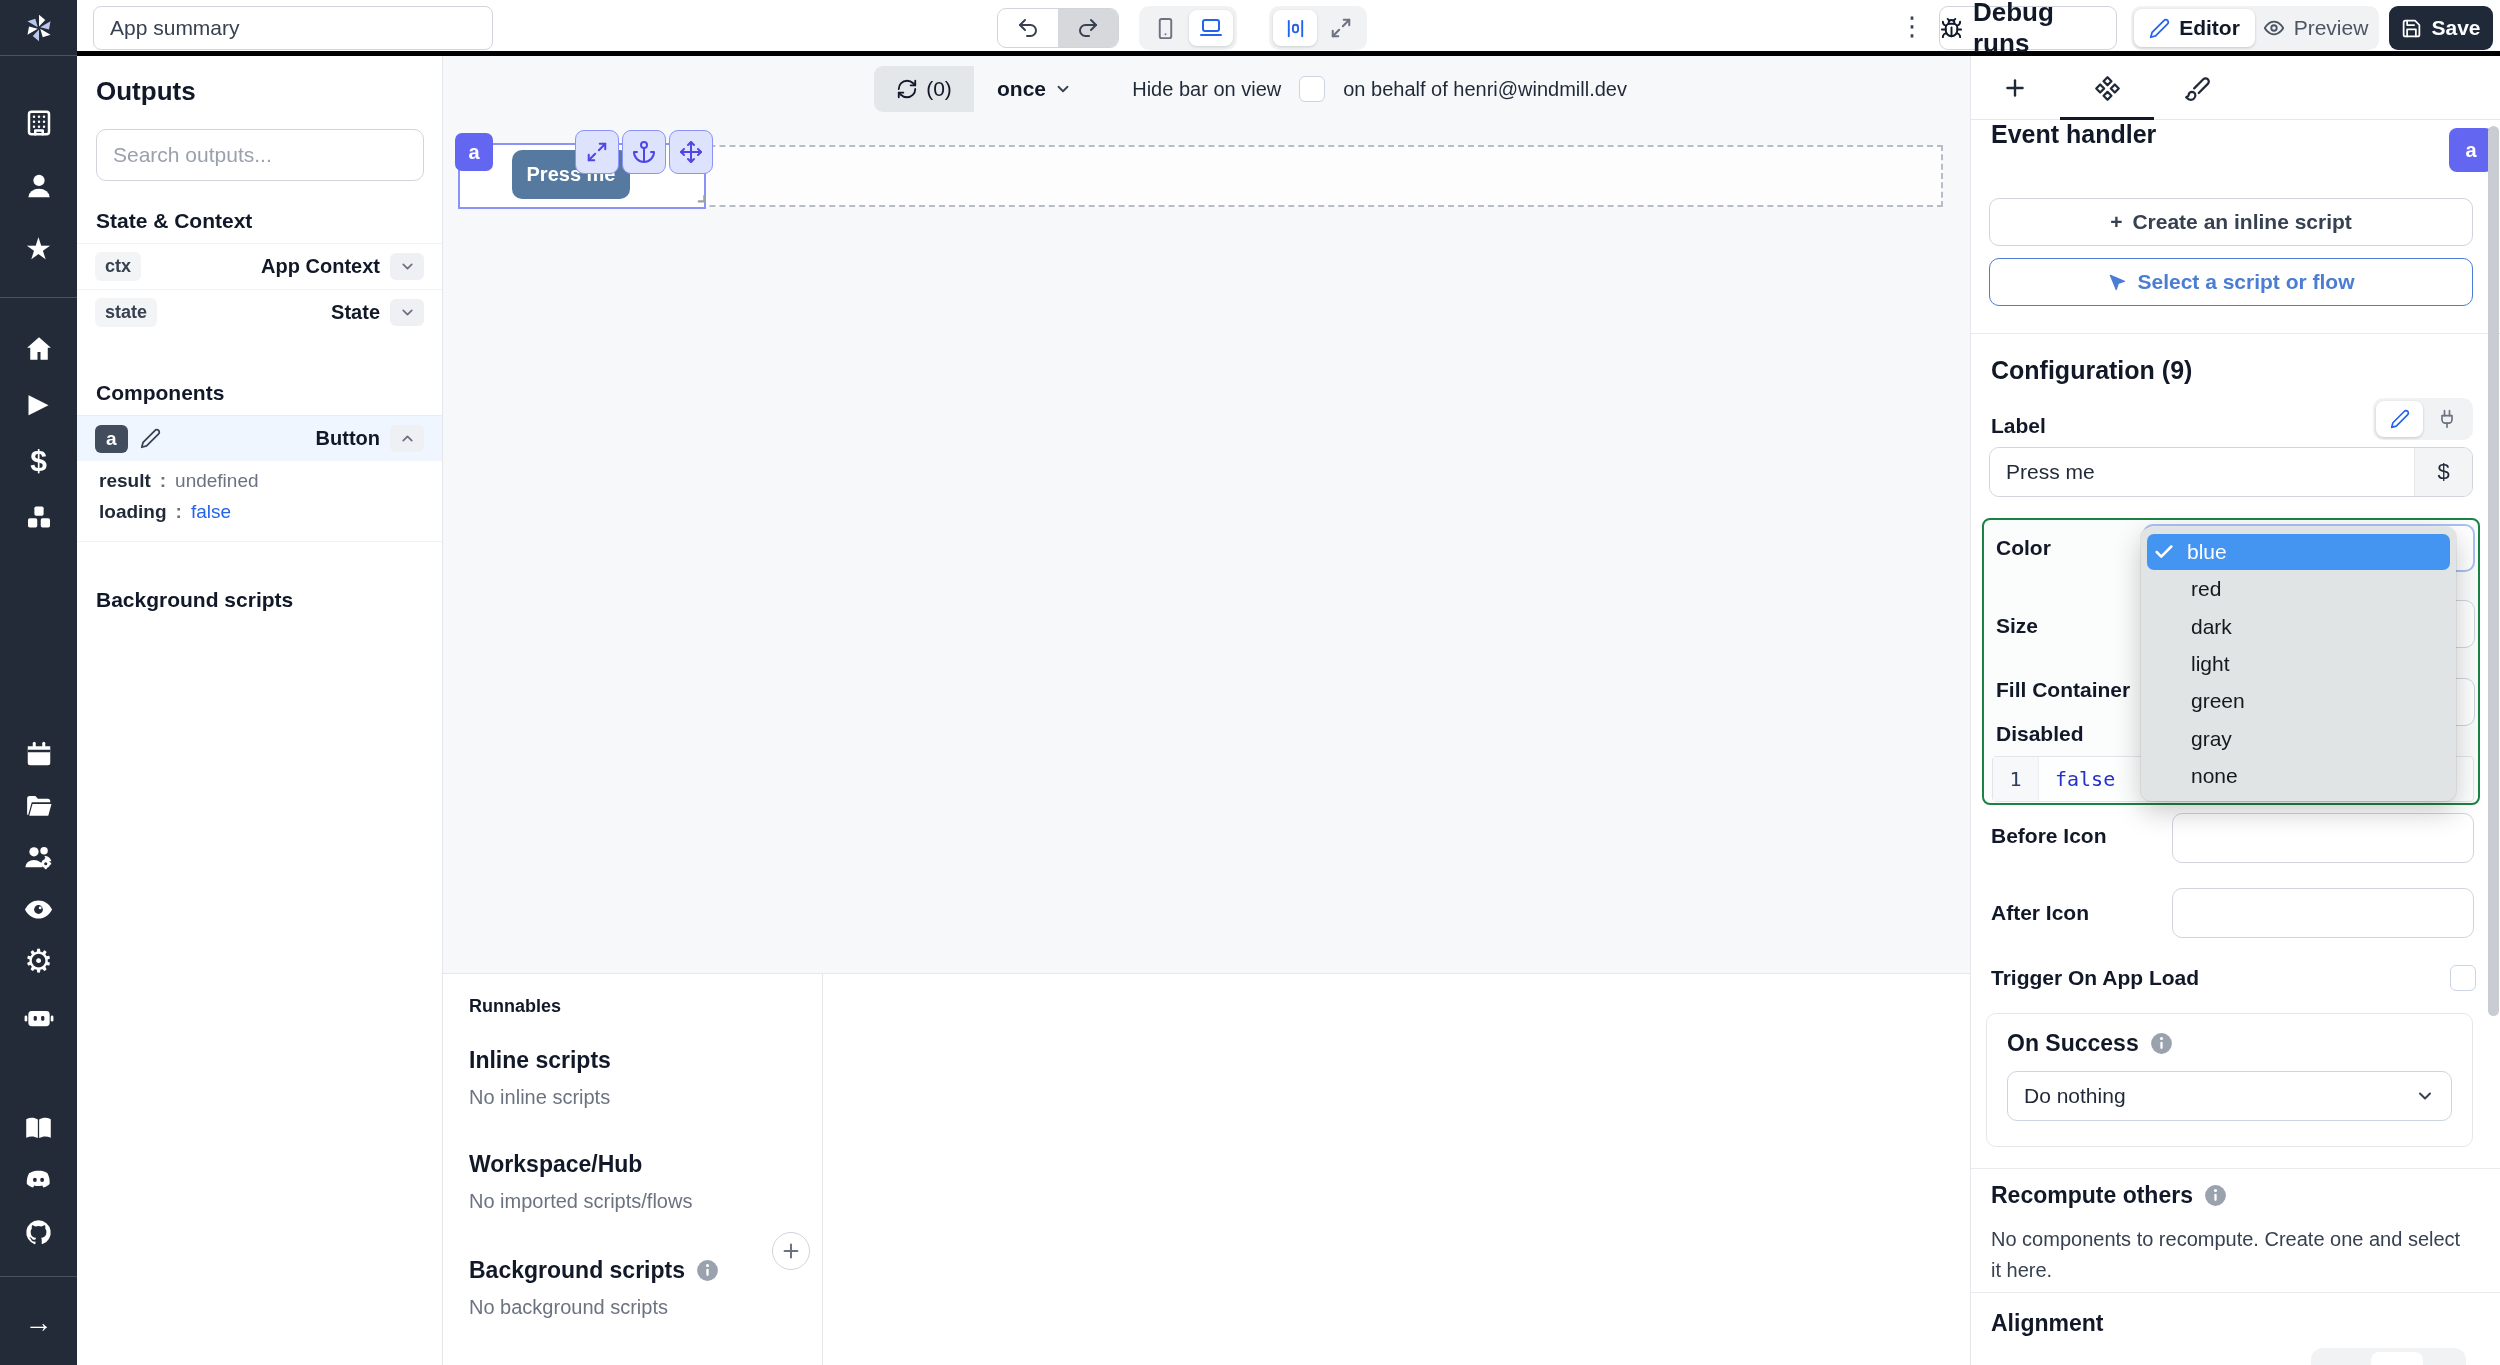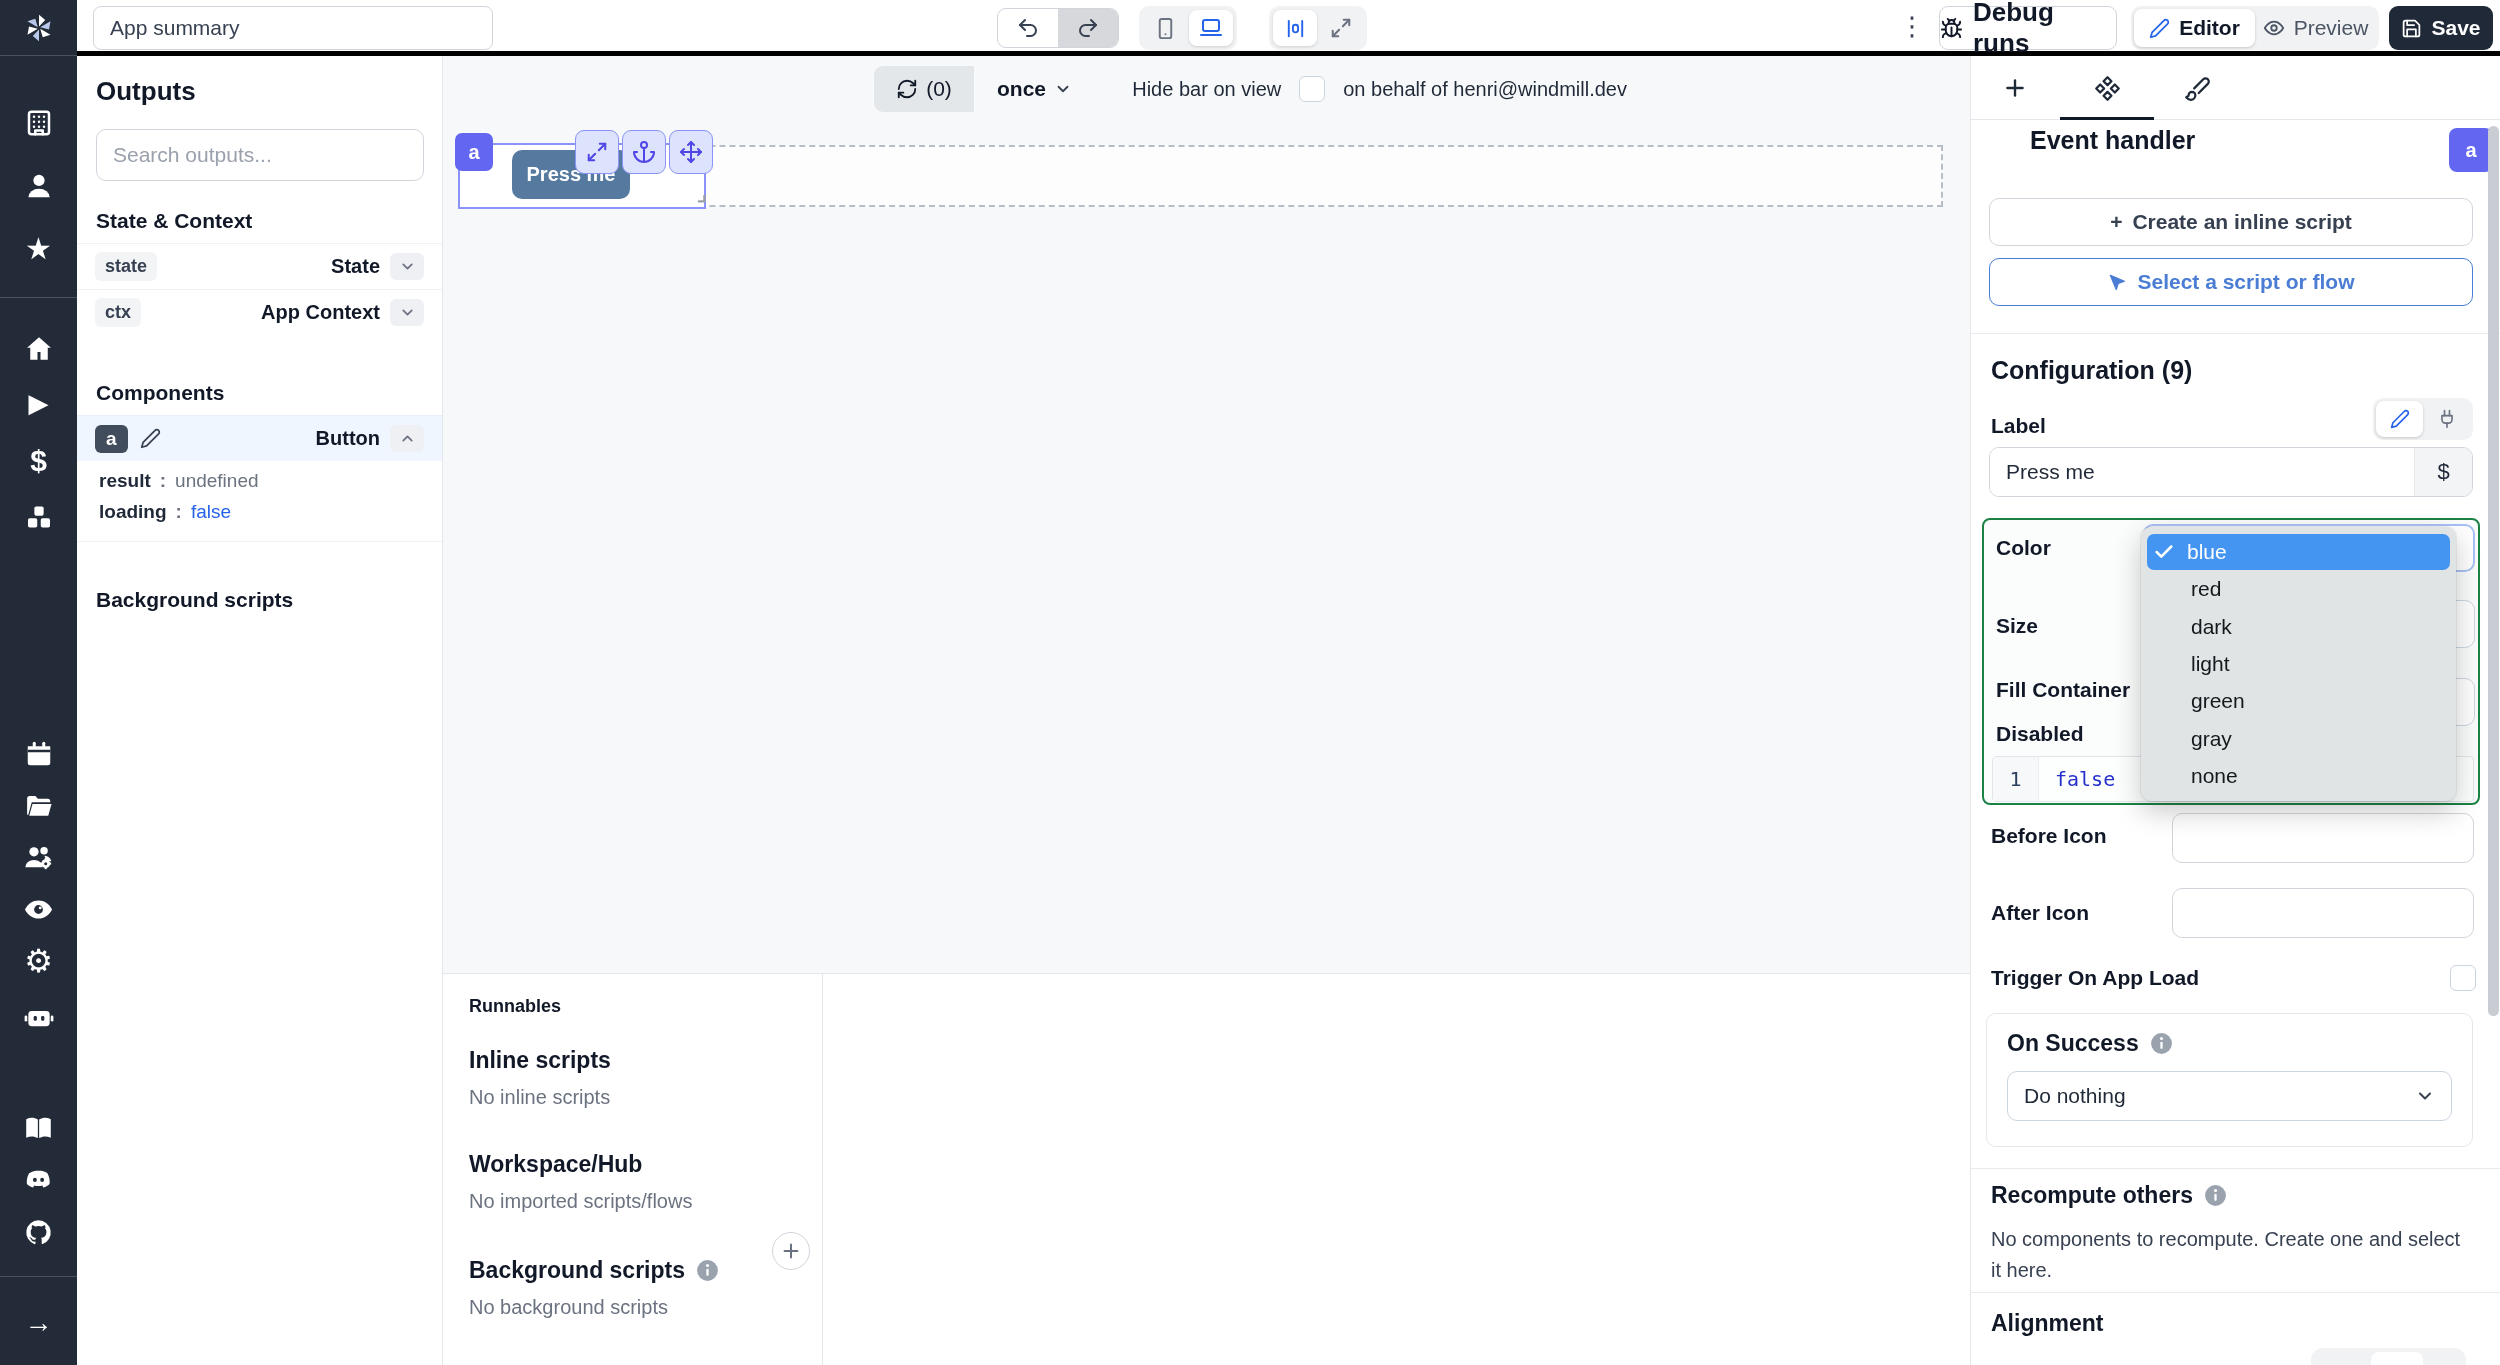--- a/index.html
+++ b/index.html
@@ -81,21 +81,21 @@
   .run-sub { font-size:23px; font-weight:700; color:#111827; display:flex; align-items:center; gap:10px; }
   .run-empty { font-size:20px; color:#6b7280; margin-top:12px; }
   #bg-plus { position:absolute; left:329px; top:258px; width:38px; height:38px; border:1px solid #d1d5db; border-radius:50%; background:#fff; color:#6b7280; display:flex; align-items:center; justify-content:center; }
 
   
   #rpanel { left:1970px; top:56px; width:530px; height:1309px; background:#fff; border-left:1px solid #e5e7eb; }
   #rtabs { position:absolute; left:0; top:0; width:100%; height:64px; border-bottom:1px solid #e5e7eb; }
   .rtab { position:absolute; top:14px; width:36px; height:36px; display:flex; align-items:center; justify-content:center; color:#1f2937; }
   #tab-underline { position:absolute; left:89px; bottom:-1px; width:94px; height:3px; background:#111827; }
   .rp-h { font-size:25px; font-weight:700; color:#111827; }
-  #eh-head { left:20px; top:70px;margin-left:39px; }
+  #eh-head { left:20px; top:64px; }
   #eh-badge { left:478px; top:72px; width:44px; height:44px; background:#6366f1; border-radius:8px; color:#fff; font-weight:700; font-size:20px; display:flex; align-items:center; justify-content:center; }
   .wide-btn { position:absolute; left:18px; width:484px; height:48px; border-radius:10px; background:#fff; display:flex; align-items:center; justify-content:center; gap:10px; font-size:21px; font-weight:700; }
   #create-inline-btn { top:142px; border:1px solid #d1d5db; color:#374151; }
   #select-script-btn { top:202px; border:1px solid #4a7dd3; color:#4a7dd3; }
   #rp-div1 { left:0; top:277px; width:530px; height:1px; background:#e8eaed; }
   #config-head { left:20px; top:300px; }
   #label-toggle { left:402px; top:342px; width:100px; height:42px; background:#f1f2f4; border-radius:10px; padding:3px; display:flex; }
   #label-toggle .tcell { flex:1; display:flex; align-items:center; justify-content:center; border-radius:8px; color:#6b7280; }
   #label-toggle .tcell.active { background:#fff; box-shadow:0 1px 3px rgba(0,0,0,.18); color:#2563eb; }
   .field-label { font-size:21px; font-weight:700; color:#111827; position:absolute; left:20px; }
@@ -472,34 +472,34 @@
   </div>
 </div>
 
 <div id="outputs" class="abs">
   <div class="pad">
     <h1>Outputs</h1>
     <input id="search-outputs" placeholder="Search outputs..." style="">
     <div class="sec-head" style="margin-top:28px; margin-bottom:10px">State &amp; Context</div>
   </div>
   <div class="orow">
+    <span class="keybadge">ctx</span>
+    <span class="typewrap">
+      <span class="typelabel">App Context</span>
+      <span class="chevbox">
+          <svg class="ic" width="17" height="17">
+            <use href="#i-chevdown"></use>
+          </svg>
+        </span>
+    </span>
+  </div>
+  <div class="orow">
     <span class="keybadge">state</span>
     <span class="typewrap">
       <span class="typelabel">State</span>
-      <span class="chevbox">
-          <svg class="ic" width="17" height="17">
-            <use href="#i-chevdown"></use>
-          </svg>
-        </span>
-    </span>
-  </div>
-  <div class="orow">
-    <span class="keybadge">ctx</span>
-    <span class="typewrap">
-      <span class="typelabel">App Context</span>
       <span class="chevbox">
           <svg class="ic" width="17" height="17">
             <use href="#i-chevdown"></use>
           </svg>
         </span>
     </span>
   </div>
   <div class="pad">
       <div class="sec-head" style="margin-top:26px; margin-bottom:10px">Components</div>
     </div>

